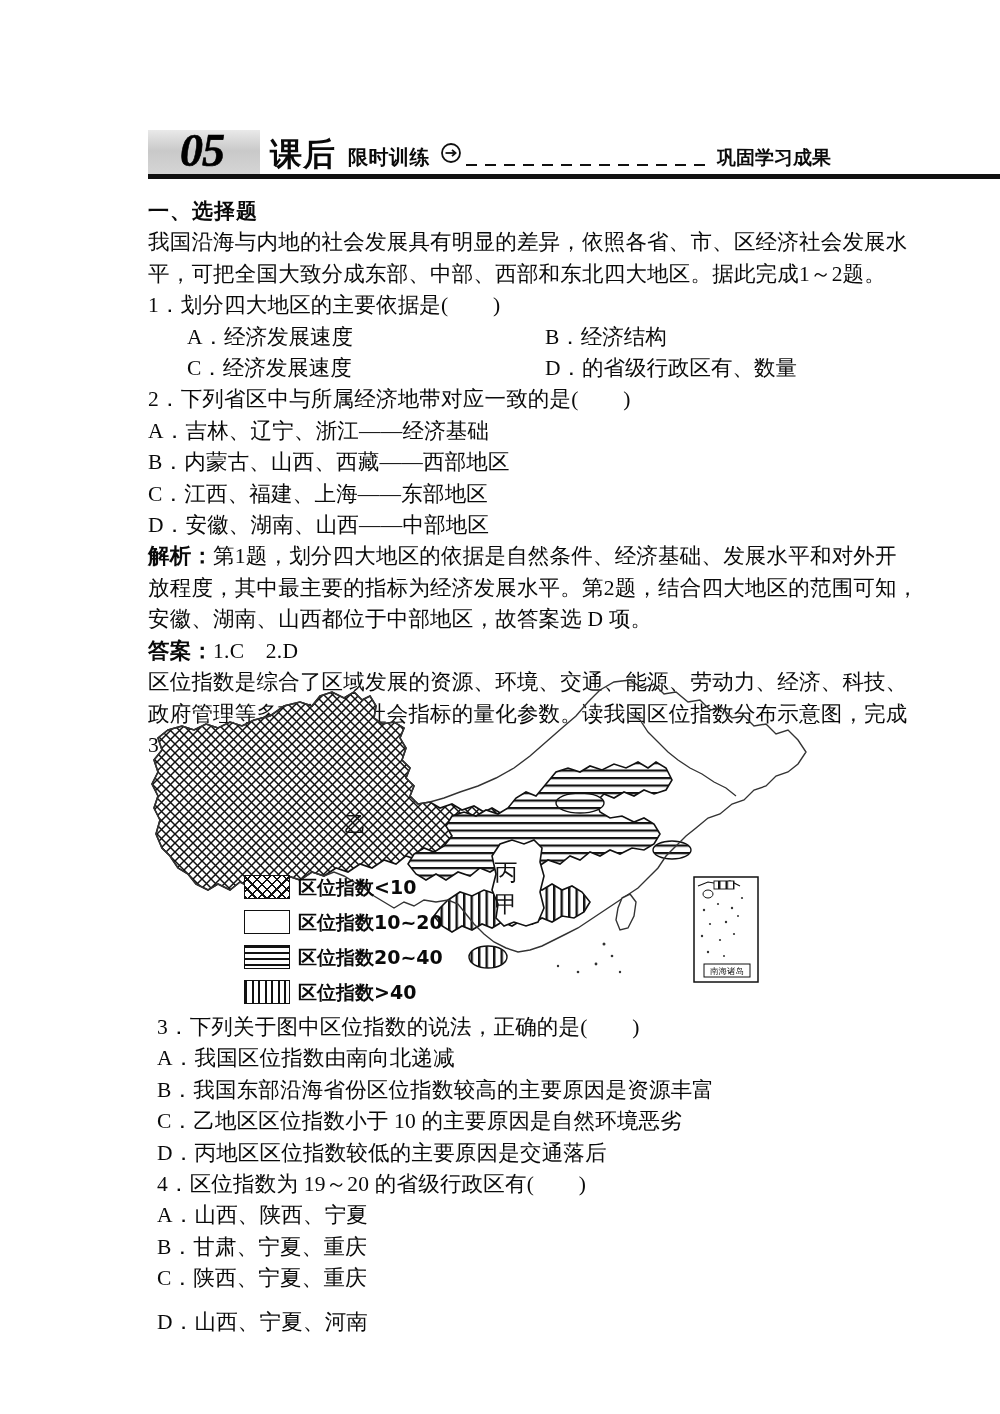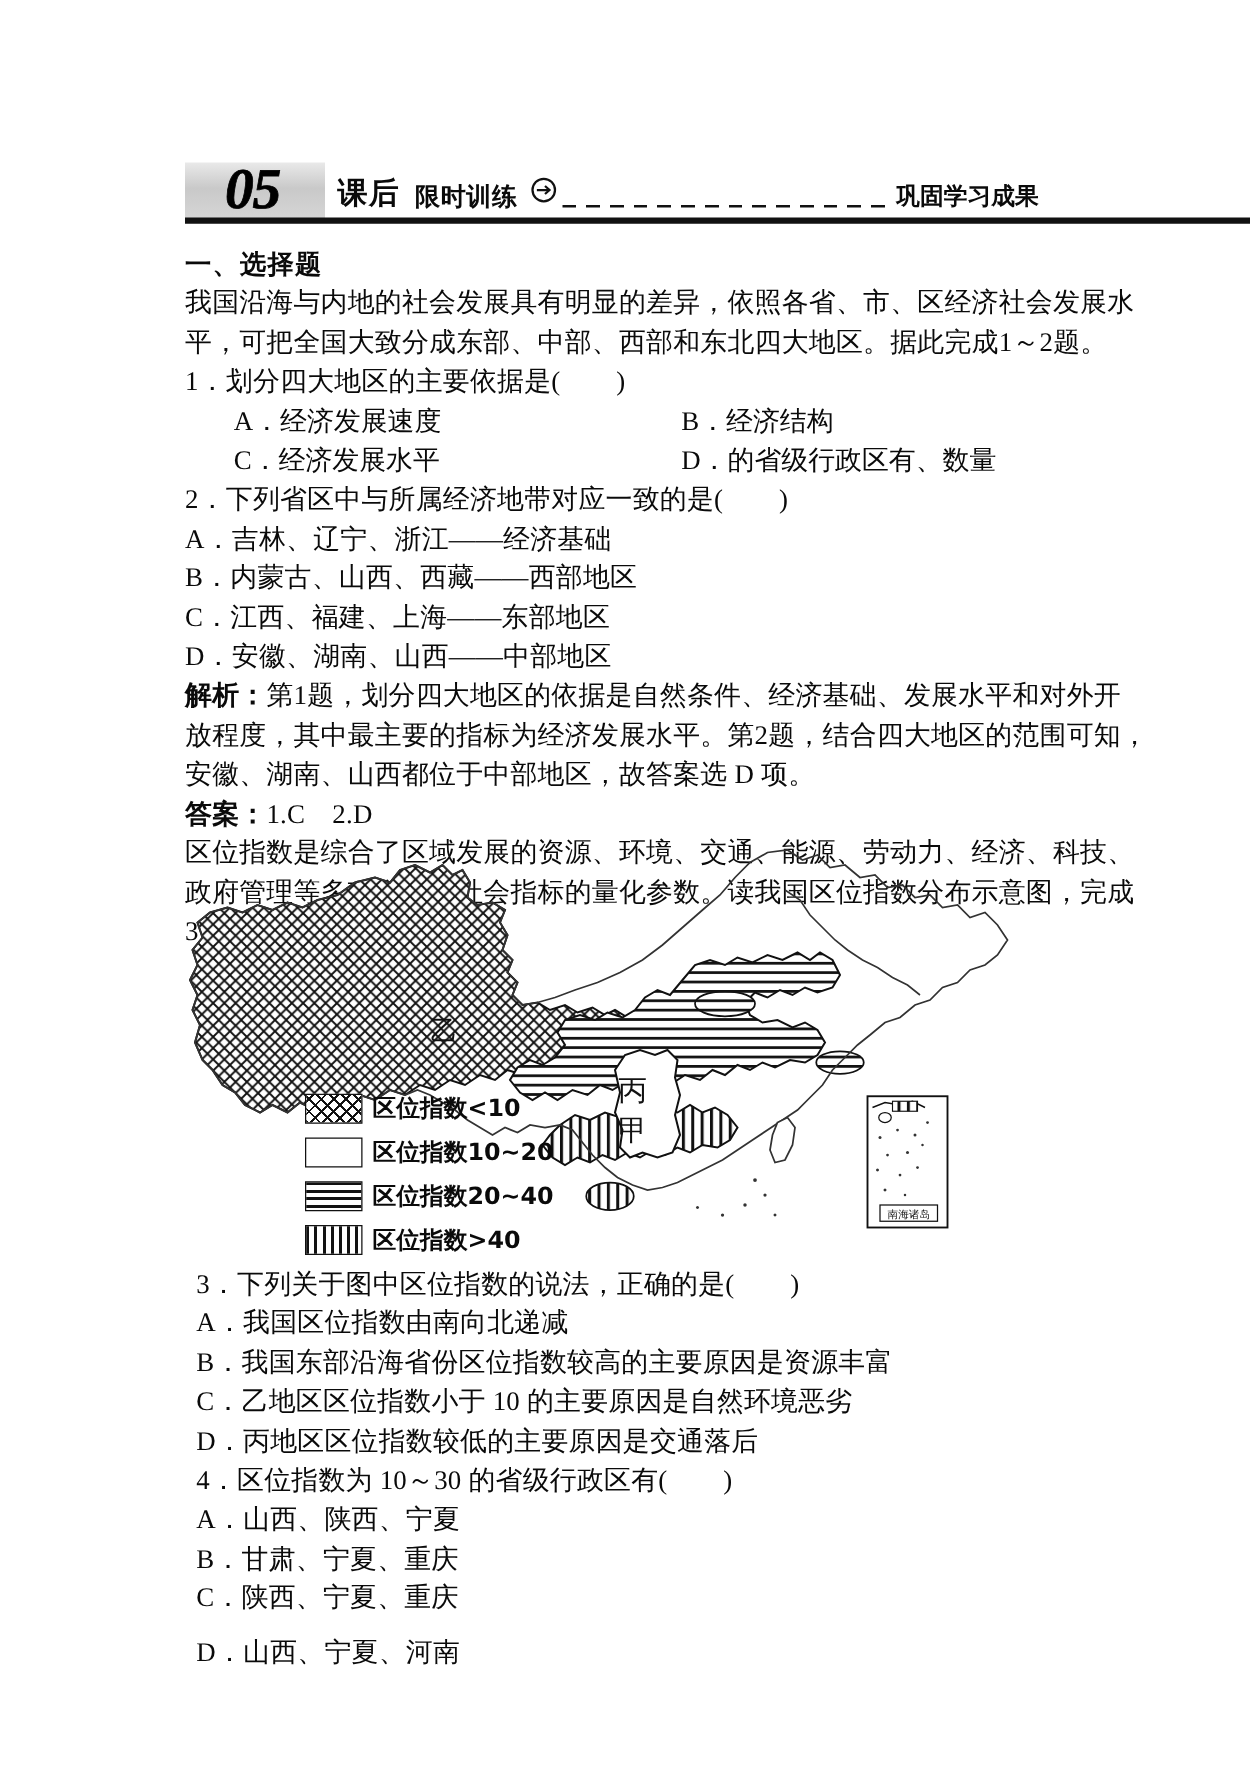--- a/index.html
+++ b/index.html
@@ -55,21 +55,21 @@
     font-size: 46px;
     line-height: 46px;
     letter-spacing: -1px;
     color: #000;
     -webkit-text-stroke: 0.6px #000;
     transform: translateY(-2px);
   }
   .hdr-title {
     font-family: "DejaVu Sans", "Liberation Sans", sans-serif;
     font-weight: bold;
-    font-size: 24px;
+    font-size: 32px;
     line-height: 40px;
     margin-left: 10px;
     letter-spacing: 1px;
     transform: translateY(-2px);
   }
   .hdr-sub {
     font-family: "DejaVu Sans", "Liberation Sans", sans-serif;
     font-weight: bold;
     font-size: 20px;
     line-height: 26px;
@@ -224,21 +224,21 @@
 
     <div class="tline">我国沿海与内地的社会发展具有明显的差异，依照各省、市、区经济社会发展水</div>
     <div class="tline">平，可把全国大致分成东部、中部、西部和东北四大地区。据此完成1～2题。</div>
 
     <div class="tline">1．划分四大地区的主要依据是(        )</div>
     <div class="opt-row">
       <div class="opt-a">A．经济发展速度</div>
       <div>B．经济结构</div>
     </div>
     <div class="opt-row">
-      <div class="opt-a">C．经济发展水平</div>
+      <div class="opt-a">C．经济发展速度</div>
       <div>D．的省级行政区有、数量</div>
     </div>
 
     <div class="tline">2．下列省区中与所属经济地带对应一致的是(        )</div>
     <div class="tline">A．吉林、辽宁、浙江——经济基础</div>
     <div class="tline">B．内蒙古、山西、西藏——西部地区</div>
     <div class="tline">C．江西、福建、上海——东部地区</div>
     <div class="tline">D．安徽、湖南、山西——中部地区</div>
 
     <div class="tline"><span class="inline-b">解析：</span><span>第1题，划分四大地区的依据是自然条件、经济基础、发展水平和对外开</span></div>
@@ -397,21 +397,21 @@
     </div>
   </div>
 
   <div class="content2">
     <div class="tline">3．下列关于图中区位指数的说法，正确的是(        )</div>
     <div class="tline">A．我国区位指数由南向北递减</div>
     <div class="tline">B．我国东部沿海省份区位指数较高的主要原因是资源丰富</div>
     <div class="tline">C．乙地区区位指数小于 10 的主要原因是自然环境恶劣</div>
     <div class="tline">D．丙地区区位指数较低的主要原因是交通落后</div>
 
-    <div class="tline">4．区位指数为 10～30 的省级行政区有(        )</div>
+    <div class="tline">4．区位指数为 19～20 的省级行政区有(        )</div>
     <div class="tline">A．山西、陕西、宁夏</div>
     <div class="tline">B．甘肃、宁夏、重庆</div>
     <div class="tline">C．陕西、宁夏、重庆</div>
     <div class="gap-line"></div>
     <div class="tline">D．山西、宁夏、河南</div>
   </div>
 
 </div>
 
 </body></html>

